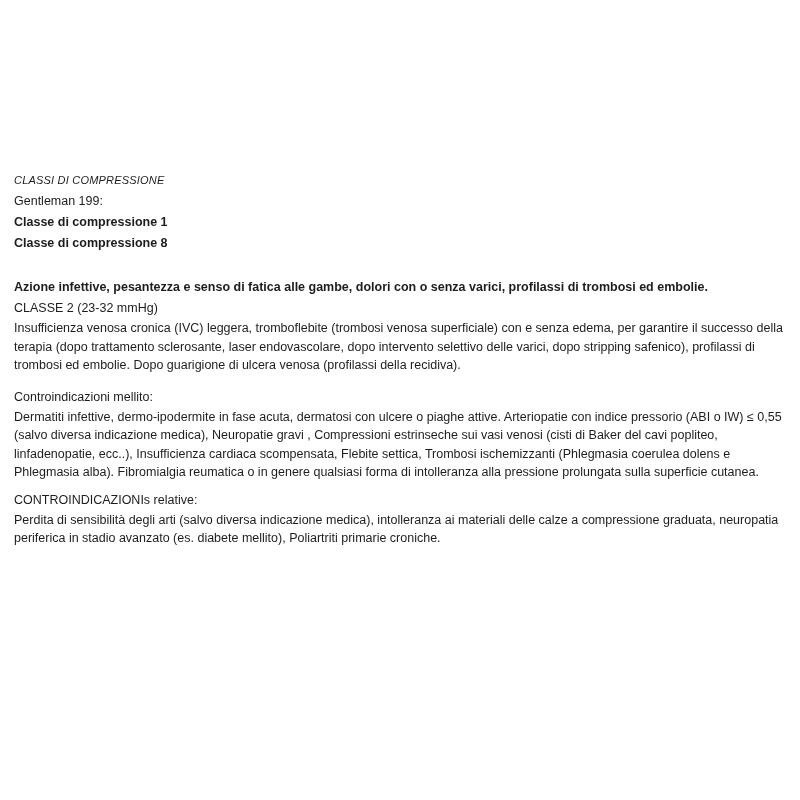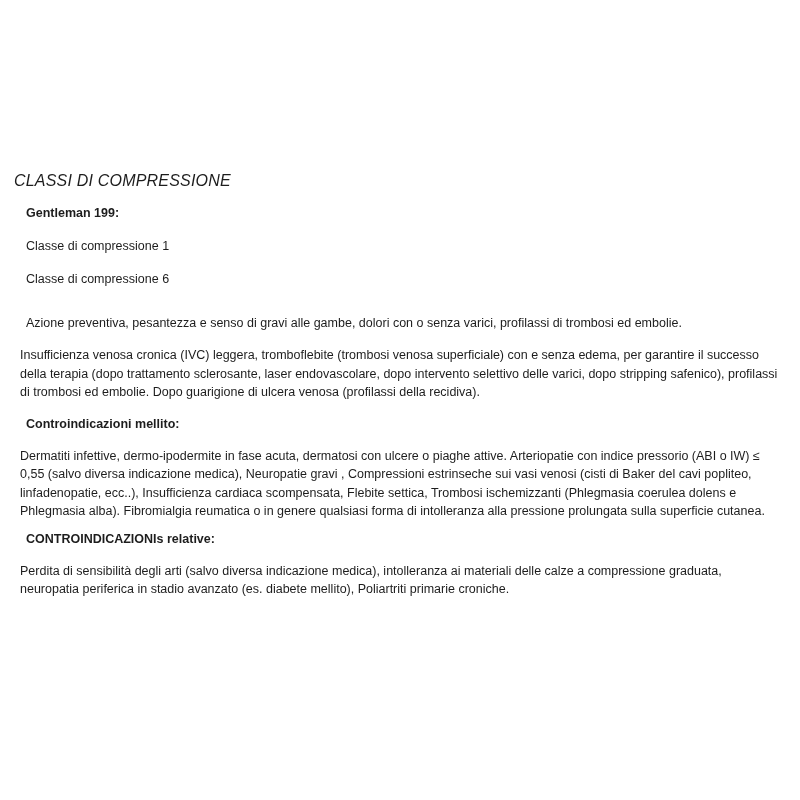--- a/index.html
+++ b/index.html
@@ -21,57 +21,58 @@
     top: 170px;
     left: 14px;
     right: 12px;
     font-size: 12.5px;
   }
   .section-compression { margin: 0 0 23px 0; }
   .section-indications { margin: 0 0 12px 0; }
   .section-contraindications { margin: 0; }
   .sec-heading {
     font-style: italic;
-    font-size: 16px;
+    font-size: 11px;
     line-height: 21px;
     letter-spacing: 0.2px;
     font-weight: 400;
     margin: 0;
   }
   .line-bold {
+    font-weight: 400;
+    line-height: 21px;
+    margin: 0;
+  }
+  .line-regular {
     font-weight: 700;
     line-height: 21px;
-    margin: 12px;
-  }
-  .line-regular {
-    font-weight: 400;
-    line-height: 21px;
-    margin: 12px;
+    margin: 0;
   }
   .para {
     font-weight: 400;
     line-height: 18.5px;
-    margin: 6px;
+    margin: 0;
   }
   .gap-top { margin-top: 8px; }
 </style>
 </head>
 <body>
 
 <div class="doc">
 
   <section class="section-compression">
     <p class="sec-heading">CLASSI DI COMPRESSIONE</p>
     <p class="line-bold">Gentleman 199:</p>
     <p class="line-regular">Classe di compressione 1</p>
-    <p class="line-regular">Classe di compressione 6</p>
+    <p class="line-regular">Classe di compressione 8</p>
   </section>
 
   <section class="section-indications">
-    <p class="line-regular">Azione preventiva, pesantezza e senso di gravi alle gambe, dolori con o senza varici, profilassi di trombosi ed embolie.</p>
+    <p class="line-regular">Azione infettive, pesantezza e senso di fatica alle gambe, dolori con o senza varici, profilassi di trombosi ed embolie.</p>
+    <p class="line-bold">CLASSE 2 (23-32 mmHg)</p>
     <p class="para">Insufficienza venosa cronica (IVC) leggera, tromboflebite (trombosi venosa superficiale) con e senza edema, per garantire il successo della terapia (dopo trattamento sclerosante, laser endovascolare, dopo intervento selettivo delle varici, dopo stripping safenico), profilassi di trombosi ed embolie. Dopo guarigione di ulcera venosa (profilassi della recidiva).</p>
   </section>
 
   <section class="section-contraindications">
     <p class="line-bold">Controindicazioni mellito:</p>
     <p class="para">Dermatiti infettive, dermo-ipodermite in fase acuta, dermatosi con ulcere o piaghe attive. Arteriopatie con indice pressorio (ABI o IW) ≤ 0,55 (salvo diversa indicazione medica), Neuropatie gravi , Compressioni estrinseche sui vasi venosi (cisti di Baker del cavi popliteo, linfadenopatie, ecc..), Insufficienza cardiaca scompensata, Flebite settica, Trombosi ischemizzanti (Phlegmasia coerulea dolens e Phlegmasia alba). Fibromialgia reumatica o in genere qualsiasi forma di intolleranza alla pressione prolungata sulla superficie cutanea.</p>
     <p class="line-bold gap-top">CONTROINDICAZIONIs relative:</p>
     <p class="para">Perdita di sensibilità degli arti (salvo diversa indicazione medica), intolleranza ai materiali delle calze a compressione graduata, neuropatia periferica in stadio avanzato (es. diabete mellito), Poliartriti primarie croniche.</p>
   </section>
 

